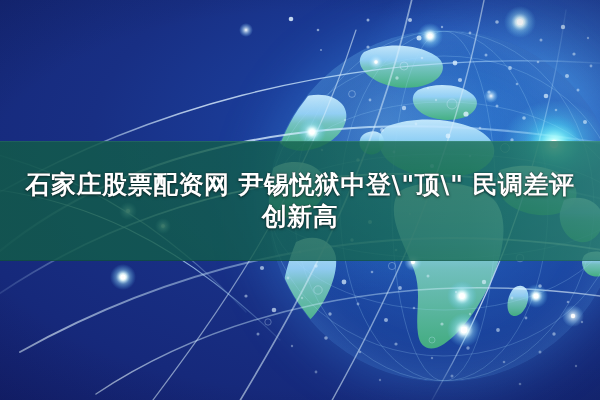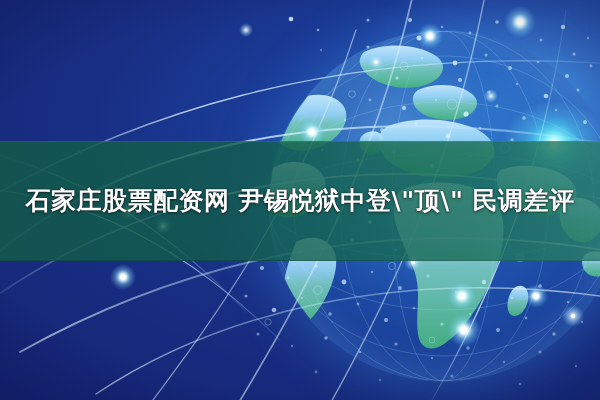--- a/index.html
+++ b/index.html
@@ -321,15 +321,16 @@
 
   <div class="layer" id="bg-glow-cyan"></div>
   <div class="layer" id="bg-vignette"></div>
 
   <div id="green-band" style="top: 141px; height: 120px;">
     <div id="green-band-tint" style="top: 0px; height: 120px;"></div>
   </div>
 
   <div id="headline" style="top: 141px; height: 120px;">
     <span class="ln" id="line1" style="color: rgb(255, 255, 255);">石家庄股票配资网 尹锡悦狱中登\"顶\" 民调差评</span>
+    <span class="ln" id="line2" style="color: rgb(255, 255, 255);">创新高</span>
   </div>
 
 </div>
 
 </body></html>

